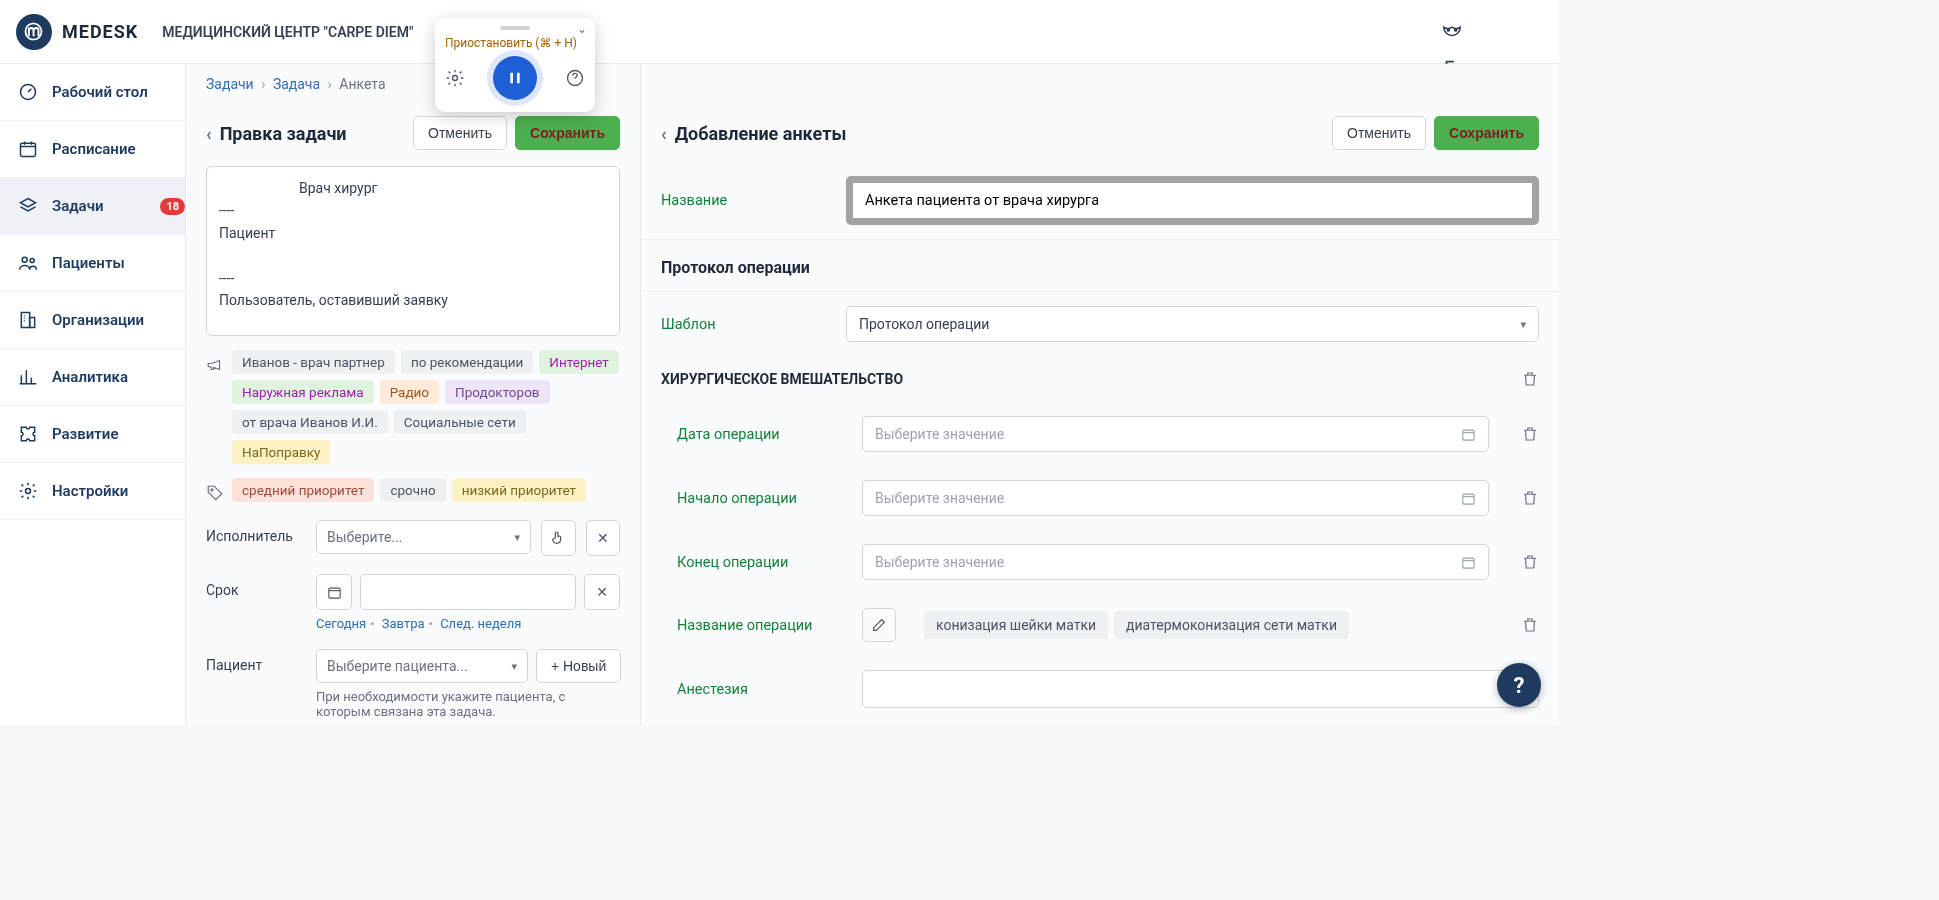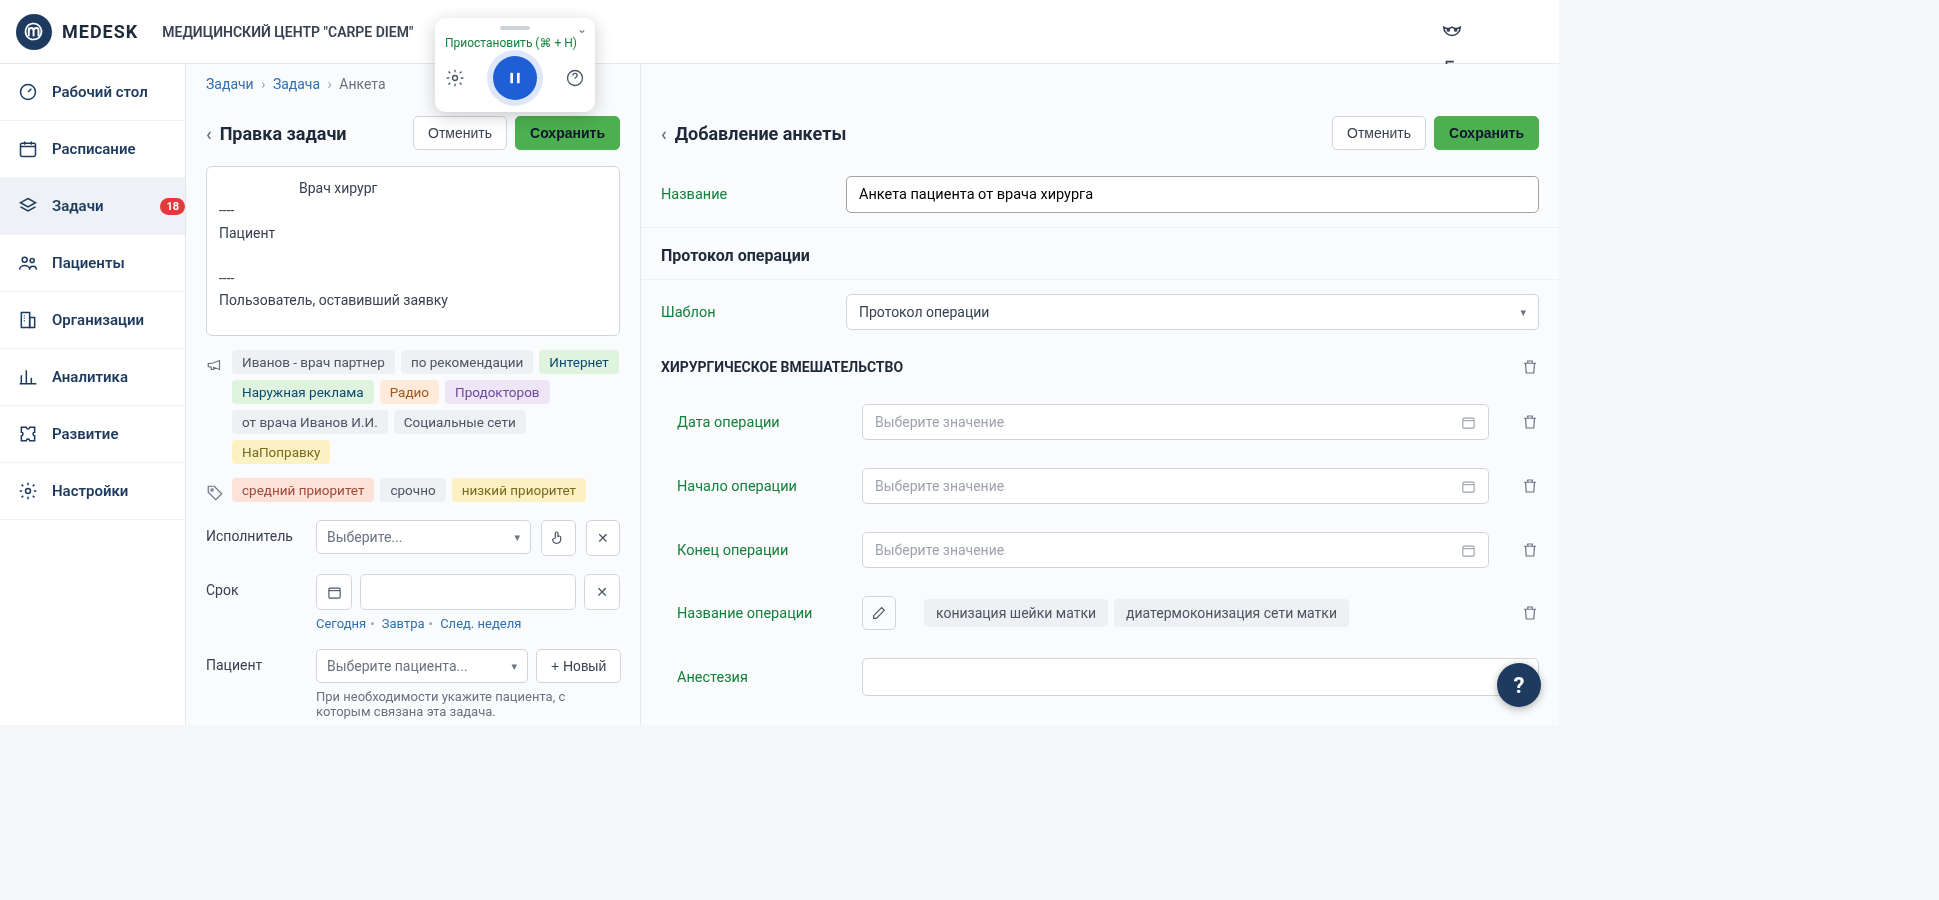--- a/index.html
+++ b/index.html
@@ -20,61 +20,61 @@
 .side-ico { width: 20px; height: 20px; color: #1e3a5f; flex-shrink: 0; }
 .main { flex: 1; display: flex; min-width: 0; }
 .col { flex: 1; display: flex; flex-direction: column; min-width: 0; background: #fafbfc; }
 .col-left { flex: 0 0 455px; border-right: 1px solid #e5e7eb; }
 .crumbs { padding: 12px 20px; color: #6b7280; font-size: 14px; }
 .crumbs .link { color: #2f6fb3; cursor: pointer; }
 .crumbs .sep { margin: 0 4px; color: #9ca3af; }
 .panel-head { display: flex; align-items: center; padding: 12px 20px; gap: 10px; }
 .panel-title { font-size: 18px; font-weight: 700; color: #1e2a3a; display: flex; align-items: center; gap: 8px; }
 .btn { border: 1px solid #d1d5db; background: #fff; padding: 8px 14px; border-radius: 5px; font-size: 14px; cursor: pointer; color: #374151; font-weight: 500; }
-.btn.primary { background: #4caf50; color: #0f172a; border-color: #4caf50; font-weight: 600; }
+.btn.primary { background: #4caf50; color: #7f1d1d; border-color: #4caf50; font-weight: 600; }
 .panel-head .actions { margin-left: auto; display: flex; gap: 8px; }
 .content { padding: 4px 20px 20px; overflow-y: auto; flex: 1; }
 .textbox { background: #fff; border: 1px solid #d1d5db; border-radius: 6px; padding: 10px 12px; min-height: 170px; color: #374151; line-height: 1.6; font-size: 14px; }
 .textbox .ind { margin-left: 80px; }
 .chips-row { display: flex; align-items: flex-start; gap: 8px; margin-top: 14px; }
 .chips-ico { width: 18px; margin-top: 6px; color: #6b7280; flex-shrink: 0; }
 .chips { display: flex; flex-wrap: wrap; gap: 6px; }
 .chip { padding: 4px 10px; border-radius: 4px; font-size: 13.5px; }
 .c-gray { background: #eef1f3; color: #4b5563; }
-.c-green { background: #dff3df; color: #0c4a6e; }
+.c-green { background: #dff3df; color: #a21caf; }
 .c-orange { background: #ffe9d9; color: #9a5a1f; }
 .c-purple { background: #eee6f6; color: #6b4a9a; }
 .c-yellow { background: #fbf1c2; color: #7a6a1f; }
 .c-red { background: #fde2da; color: #a14a3a; }
 .form-row { display: flex; align-items: flex-start; gap: 10px; margin-top: 18px; }
 .form-label { width: 100px; color: #374151; font-size: 14px; padding-top: 8px; flex-shrink: 0; }
 .select, .input, .date-inp { border: 1px solid #d1d5db; border-radius: 5px; background: #fff; padding: 8px 10px; font-size: 14px; color: #6b7280; display: flex; align-items: center; }
 .select { width: 224px; justify-content: space-between; cursor: pointer; }
 .icon-btn { width: 36px; height: 36px; border: 1px solid #d1d5db; border-radius: 5px; background: #fff; display: flex; align-items: center; justify-content: center; cursor: pointer; color: #4b5563; }
 .hint { color: #6b7280; font-size: 13px; margin-top: 6px; }
 .quick-links a { color: #2f6fb3; cursor: pointer; }
 .quick-links .dot { margin: 0 4px; color: #9ca3af; }
 .right-field-row { display: flex; align-items: center; padding: 14px 20px; gap: 20px; }
 .right-label { width: 165px; color: #15803d; font-size: 14.5px; }
-.right-input { flex: 1; border: 1px solid #a3a3a3; border-radius: 5px; padding: 9px 12px; font-size: 14.5px; color: #1f2937; background: #fff; }
+.right-input { flex: 1; border: 7px solid #a3a3a3; border-radius: 5px; padding: 9px 12px; font-size: 14.5px; color: #1f2937; background: #fff; }
 .section-h { font-weight: 700; font-size: 16px; padding: 18px 20px 14px; color: #1e2a3a; }
 .section-sub { font-weight: 700; font-size: 14px; padding: 14px 20px; color: #1e2a3a; text-transform: uppercase; display: flex; justify-content: space-between; align-items: center; }
 .template-sel { flex: 1; border: 1px solid #d1d5db; border-radius: 5px; padding: 9px 12px; background: #fff; display: flex; justify-content: space-between; align-items: center; cursor: pointer; color: #374151; }
 .ph-input { flex: 1; border: 1px solid #d1d5db; border-radius: 5px; padding: 9px 12px; color: #9ca3af; background: #fff; display: flex; justify-content: space-between; align-items: center; cursor: pointer; }
 .del-ico { width: 18px; height: 18px; color: #6b7280; cursor: pointer; margin-left: 12px; flex-shrink: 0; }
 .edit-ico { width: 34px; height: 34px; border: 1px solid #d1d5db; border-radius: 5px; display: flex; align-items: center; justify-content: center; cursor: pointer; color: #4b5563; margin-right: 8px; }
 .op-chips { display: flex; gap: 6px; }
 .op-chip { background: #eef1f3; color: #4b5563; padding: 6px 12px; border-radius: 4px; font-size: 14px; }
 .empty-wide { flex: 1; border: 1px solid #d1d5db; border-radius: 5px; padding: 9px 12px; background: #fff; min-height: 38px; }
 .divider { border-top: 1px solid #eef0f2; }
 .fab { position: absolute; right: 18px; bottom: 18px; width: 44px; height: 44px; border-radius: 50%; background: #1e3a5f; color: #fff; display: flex; align-items: center; justify-content: center; font-size: 22px; font-weight: 700; cursor: pointer; box-shadow: 0 2px 8px rgba(0,0,0,.3); }
 .floating-widget { position: absolute; top: 18px; left: 435px; width: 160px; background: #fff; border-radius: 10px; box-shadow: 0 4px 18px rgba(0,0,0,.2); padding: 8px 10px 12px; z-index: 50; }
 .fw-grip { width: 30px; height: 4px; background: #cfd3d8; border-radius: 2px; margin: 0 auto 6px; }
 .fw-caret { position: absolute; top: 4px; right: 8px; color: #6b7280; font-size: 12px; cursor: pointer; }
-.fw-row1 { font-size: 12px; color: #15803d; text-align: left; margin-bottom: 6px; white-space: nowrap; }
+.fw-row1 { font-size: 12px; color: #a16207; text-align: left; margin-bottom: 6px; white-space: nowrap; }
 .fw-row2 { display: flex; align-items: center; justify-content: space-between; }
 .fw-big { width: 44px; height: 44px; border-radius: 50%; background: #1f5fd6; color: #fff; display: flex; align-items: center; justify-content: center; cursor: pointer; box-shadow: 0 0 0 6px rgba(31,95,214,.15); }
 .fw-small { width: 20px; height: 20px; color: #4b5563; cursor: pointer; }
 .chev { font-size: 11px; color: #6b7280; }
 svg { display: block; }
 input { border: none; outline: none; font: inherit; width: 100%; background: transparent; }
 </style>
 </head>
 <body>
 

